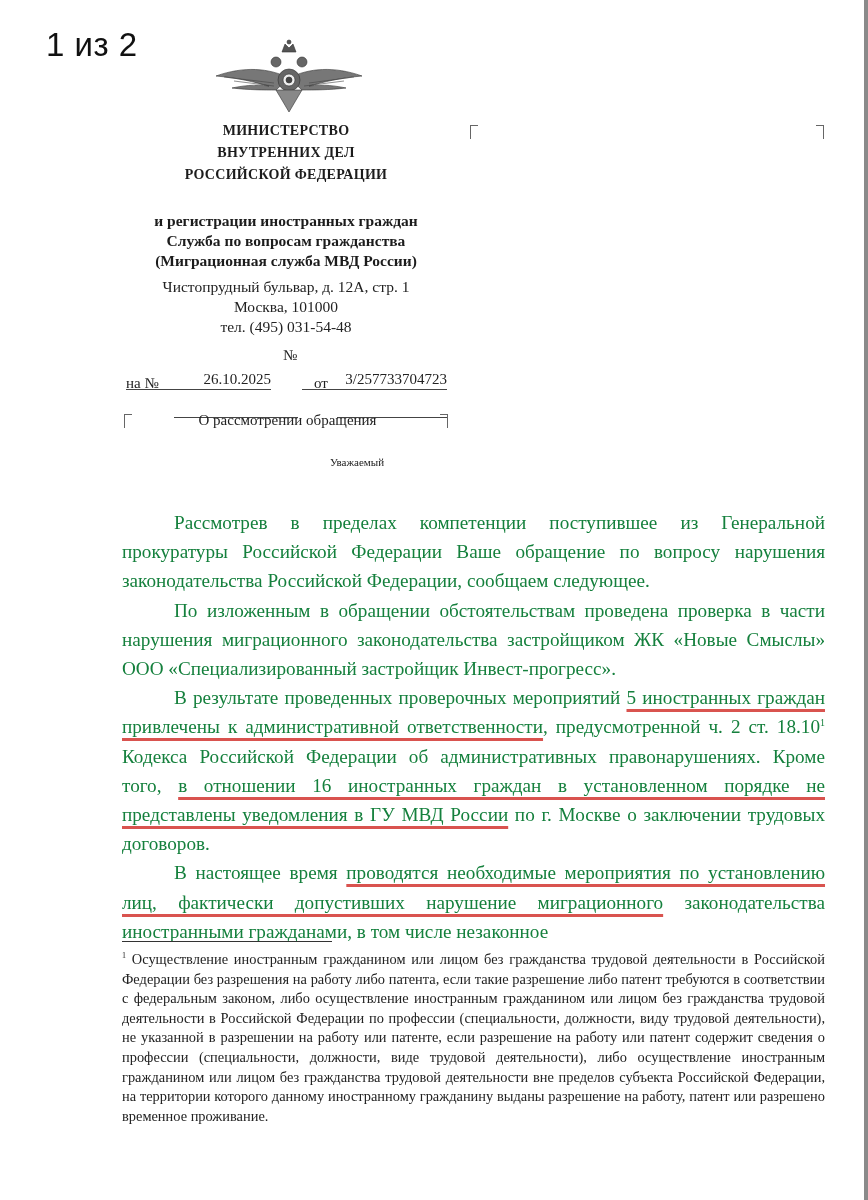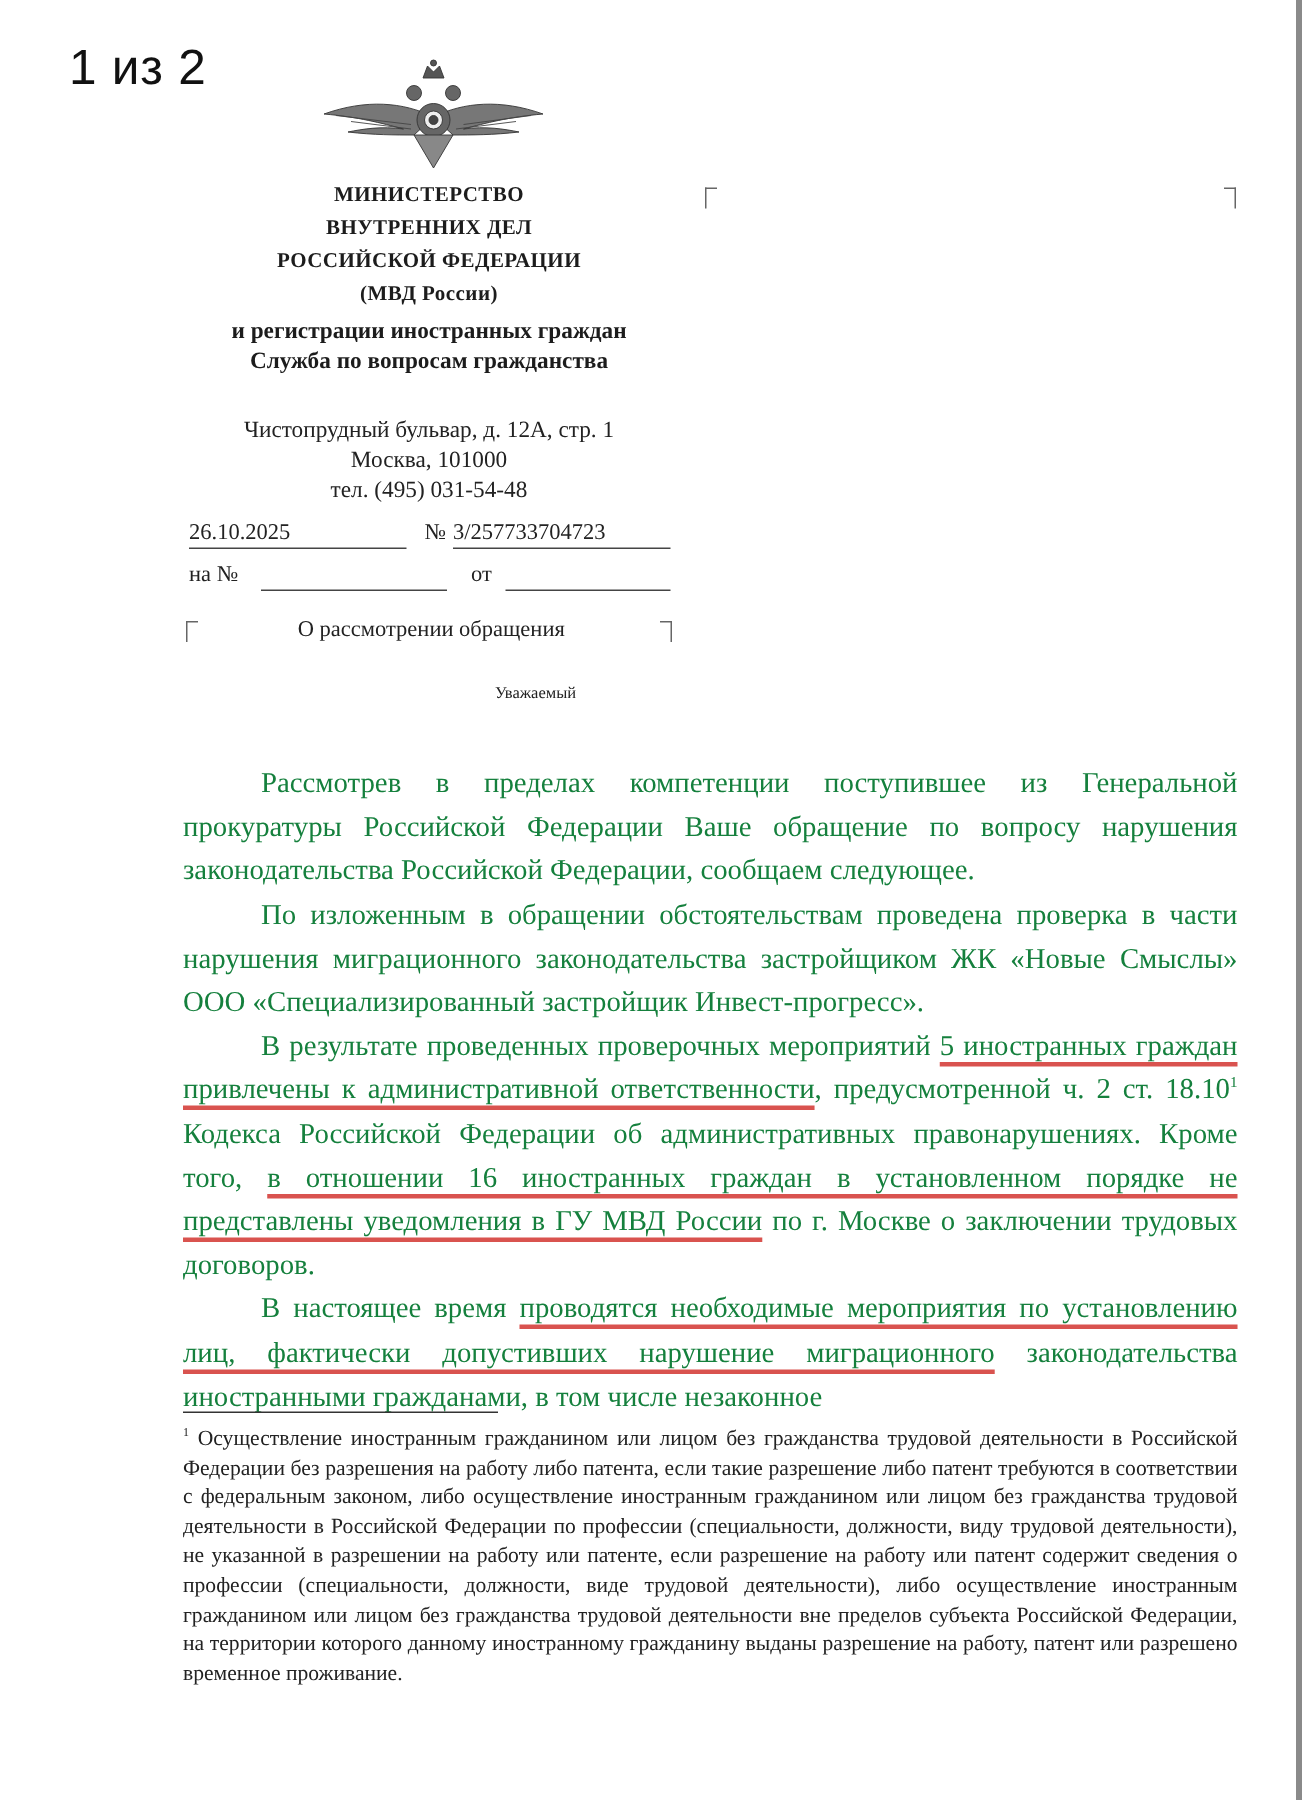--- a/index.html
+++ b/index.html
@@ -30,21 +30,21 @@
       top: 211px; font-weight: bold; font-size: 15.5px; line-height: 20px;
     }
     .address {
       top: 277px; font-size: 15.5px; line-height: 20px; color: #222;
     }
 
     .reg-row {
       position: absolute; left: 126px; width: 320px; font-size: 15px; color: #222;
     }
     .reg-row .field {
-      position: absolute; border-bottom: 1px solid #444; text-align: left; height: 20px; line-height: 18px;
+      position: absolute; border-bottom: 1px solid #444; text-align: right; height: 20px; line-height: 18px; margin-top: 24px;
     }
     .reg-row .lbl { position: absolute; line-height: 18px; }
 
     .bracket { position: absolute; width: 8px; height: 14px; border-color: #666; border-style: solid; }
     .bracket.tl { border-width: 1.5px 0 0 1.5px; }
     .bracket.tr { border-width: 1.5px 1.5px 0 0; }
 
     .subject {
       position: absolute; left: 140px; top: 412px; width: 295px; text-align: center; font-size: 15px; color: #222;
     }
@@ -104,26 +104,26 @@
     <circle cx="75" cy="42" r="3" fill="#444"></circle>
 
     <path d="M62 52 L75 74 L88 52 Z" fill="#888"></path>
   </g>
 </svg>
 
 <div class="header-block ministry">
   <div>МИНИСТЕРСТВО</div>
   <div>ВНУТРЕННИХ ДЕЛ</div>
   <div>РОССИЙСКОЙ ФЕДЕРАЦИИ</div>
-  <div>(МВД России)</div>
 </div>
 
 <div class="header-block service">
   <div>и регистрации иностранных граждан</div>
   <div>Служба по вопросам гражданства</div>
+  <div>(Миграционная служба МВД России)</div>
 </div>
 
 <div class="header-block address">
   <div>Чистопрудный бульвар, д. 12А, стр. 1</div>
   <div>Москва, 101000</div>
   <div>тел. (495) 031-54-48</div>
 </div>
 
 <div class="reg-row" style="top:346px;">
   <div class="field" style="left:0; width:145px;">26.10.2025</div>

